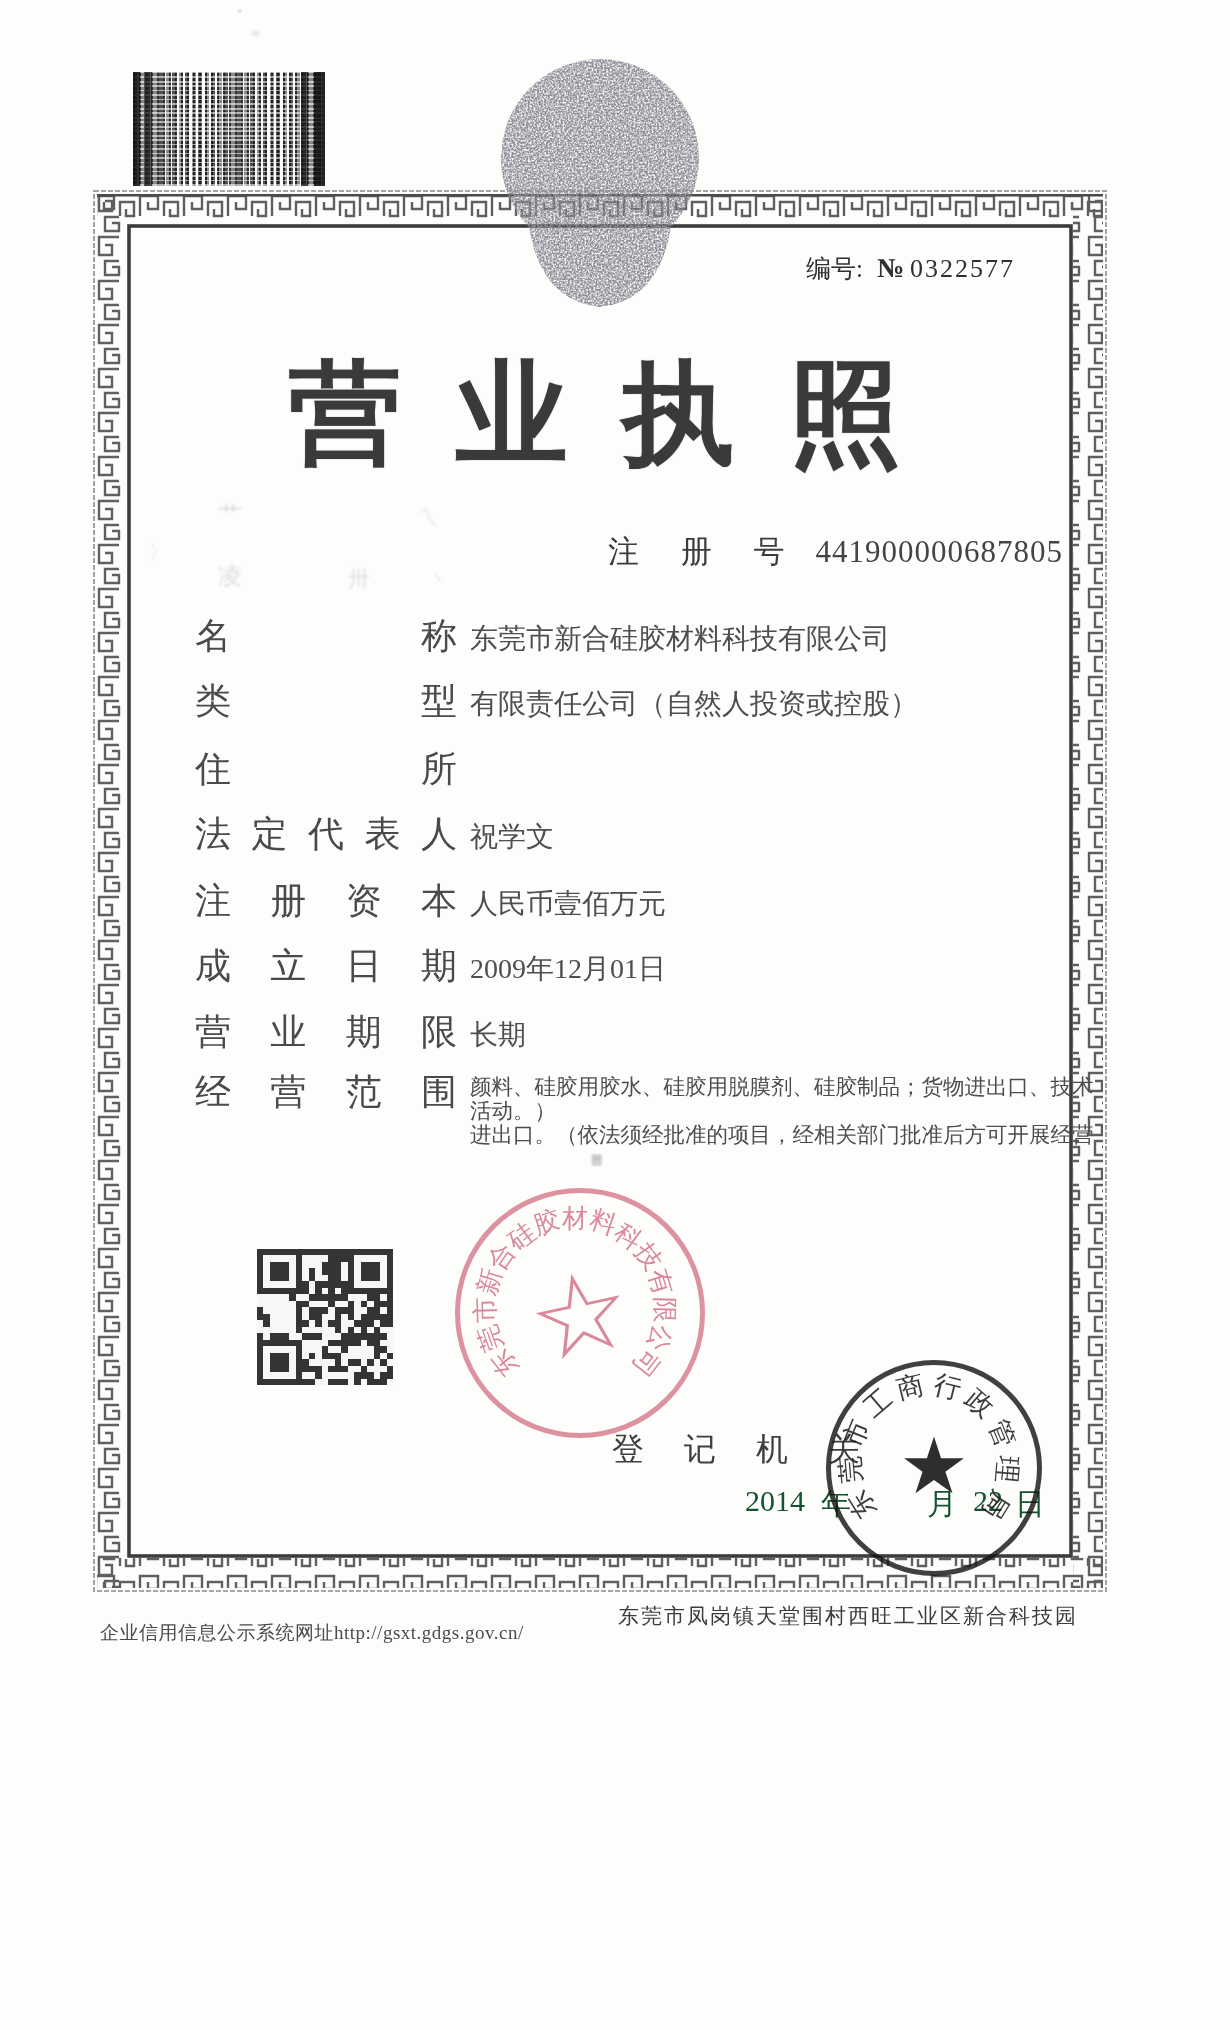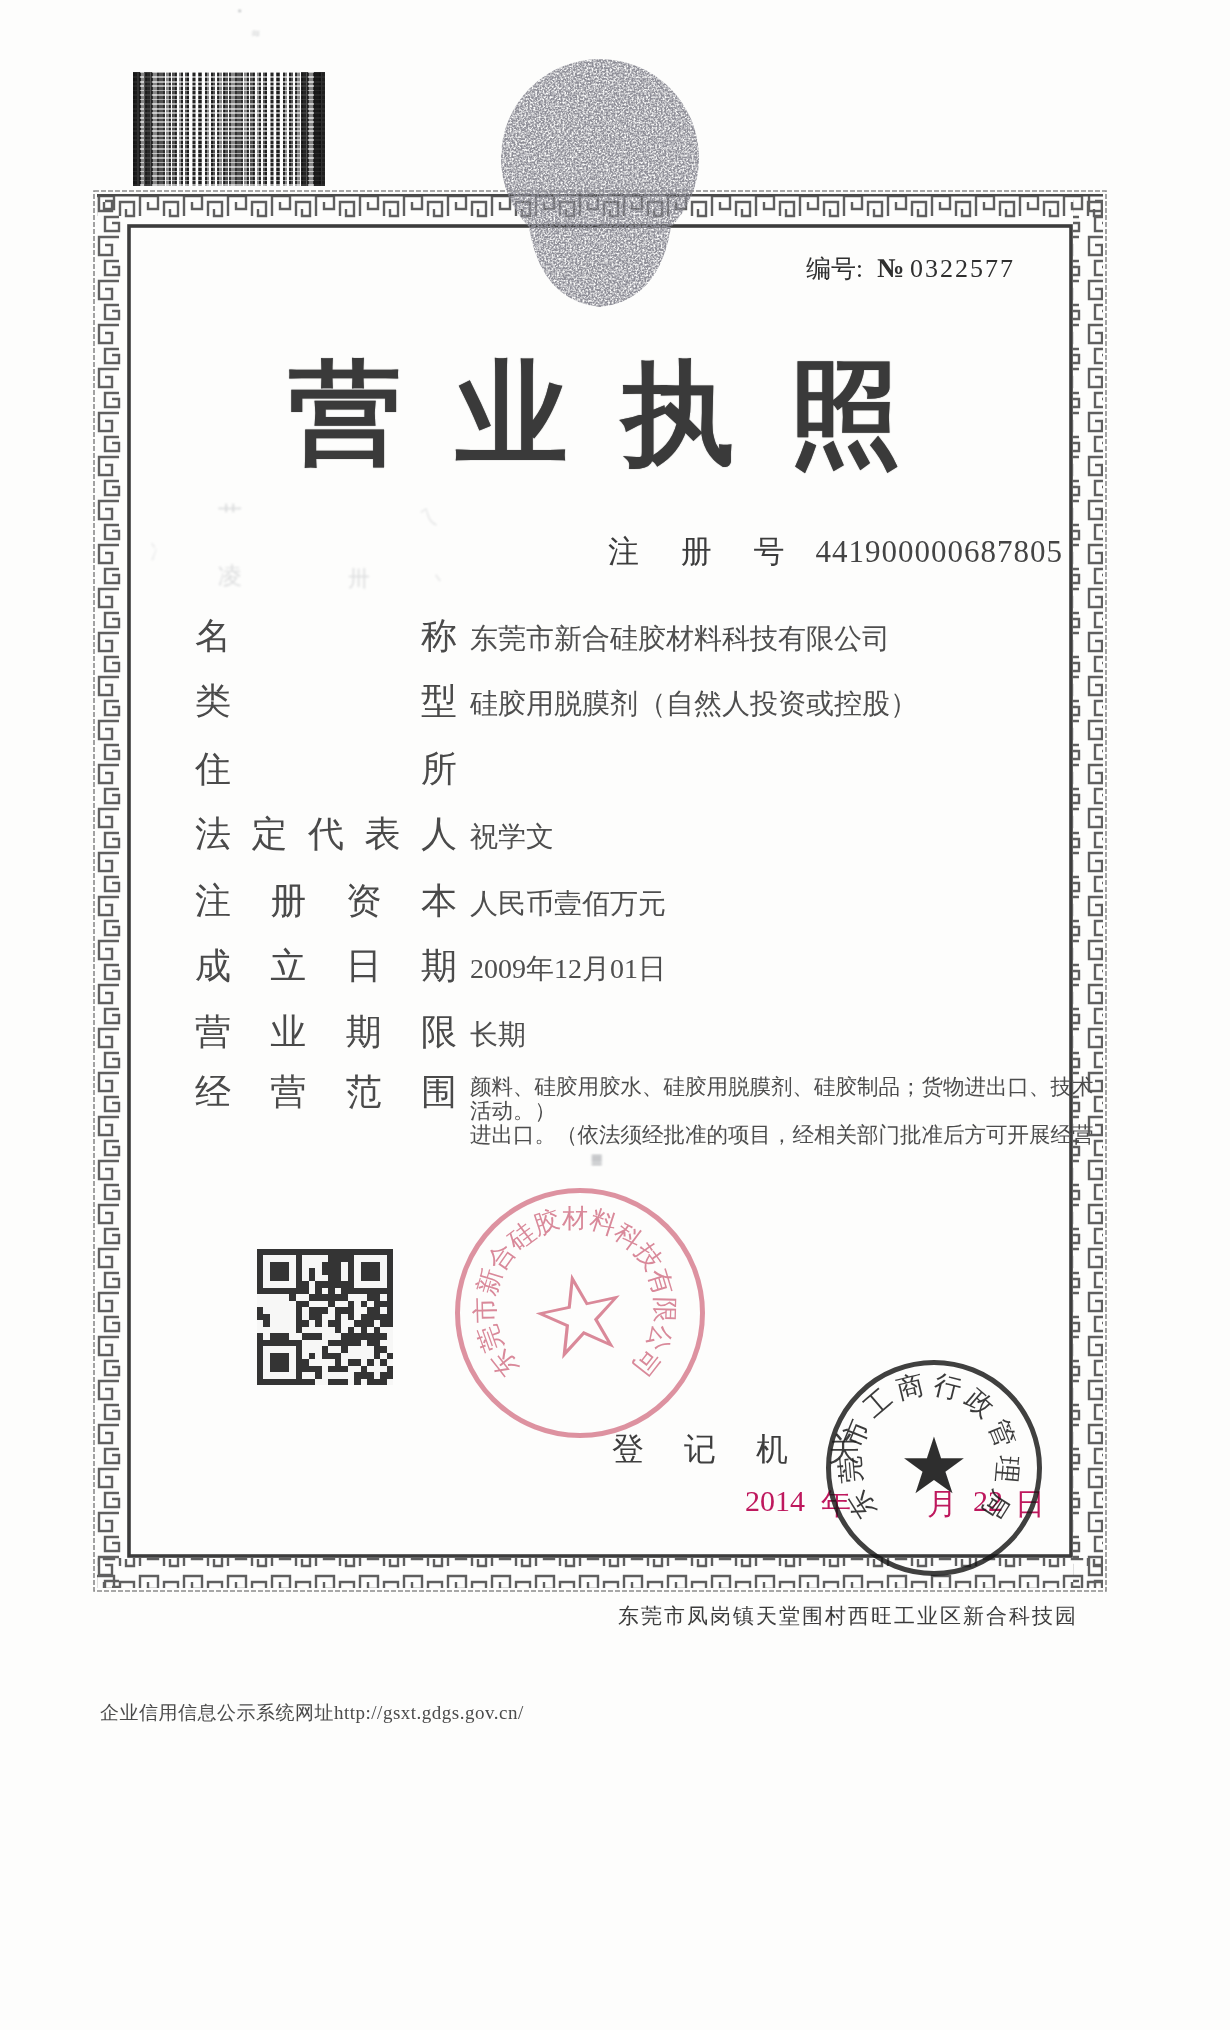--- a/index.html
+++ b/index.html
@@ -66,24 +66,24 @@
   .seal-black{
     left:826px;top:1360px;width:206px;height:206px;
     border:5px solid rgba(22,22,22,.88);opacity:.93;
   }
   .seal-black .star{
     position:absolute;left:50%;top:49%;transform:translate(-50%,-50%);
     font-size:78px;color:rgba(12,12,12,.92);font-family:"DejaVu Sans",sans-serif;
   }
 
   .registrar{left:612px;top:1428px;font-size:32px;letter-spacing:16px;color:#3e3e3e;white-space:nowrap;}
-  .issue-date{left:745px;top:1484px;width:320px;height:42px;font-size:30px;color:#be185d;}
+  .issue-date{left:745px;top:1484px;width:320px;height:42px;font-size:30px;color:#14532d;}
   .issue-date span{position:absolute;top:0;}
 
-  .footer-left{left:100px;top:1700px;font-size:19px;letter-spacing:.5px;color:#4b4b4b;white-space:nowrap;}
+  .footer-left{left:100px;top:1620px;font-size:19px;letter-spacing:.5px;color:#4b4b4b;white-space:nowrap;}
   .footer-right{right:152px;top:1602px;font-size:21px;letter-spacing:2px;color:#3c3c3c;white-space:nowrap;}
 
   .ghost{position:absolute;filter:blur(.8px);color:#5a6068;}
 </style>
 </head>
 <body>
 
 <svg class="abs" style="left:93px;top:190px;" width="1014" height="1402" viewBox="0 0 1014 1402">
   <defs>
     <pattern id="mh" width="44" height="30" patternUnits="userSpaceOnUse">
@@ -145,21 +145,21 @@
       <span>名</span>
       <span>称</span>
     </div>
   <div class="fvalue">东莞市新合硅胶材料科技有限公司</div>
 </div>
 <div class="row" style="top:677px">
   <div class="flabel char-justify">
       <span>类</span>
       <span>型</span>
     </div>
-  <div class="fvalue">硅胶用脱膜剂（自然人投资或控股）</div>
+  <div class="fvalue">有限责任公司（自然人投资或控股）</div>
 </div>
 <div class="row" style="top:745px">
   <div class="flabel char-justify">
       <span>住</span>
       <span>所</span>
     </div>
 </div>
 <div class="row" style="top:810px">
   <div class="flabel char-justify">
       <span>法</span>

